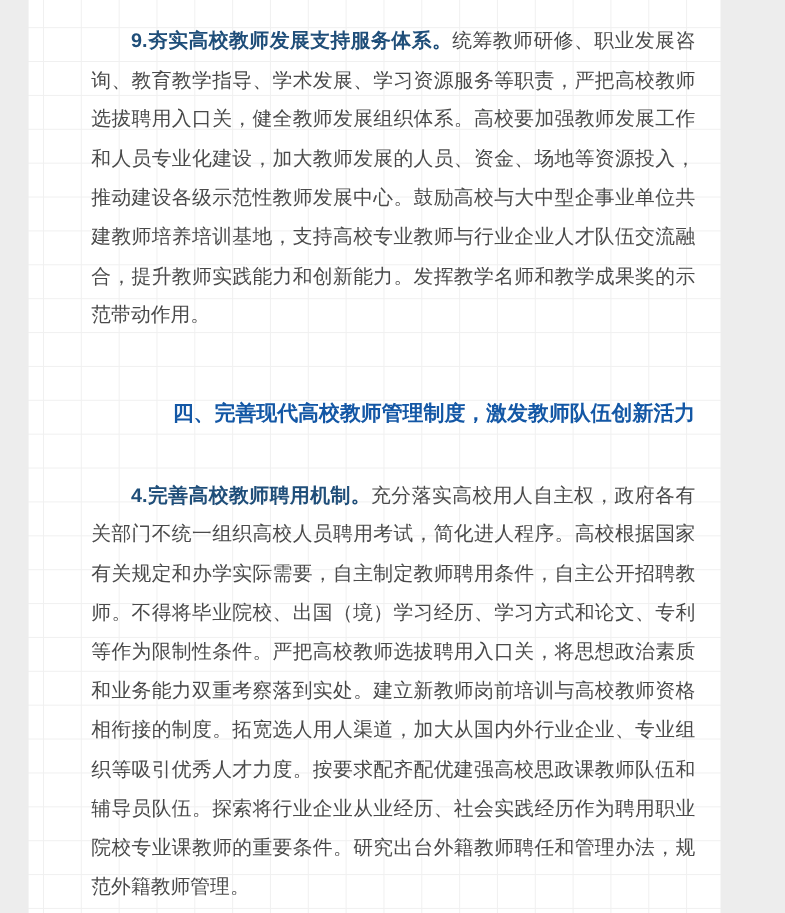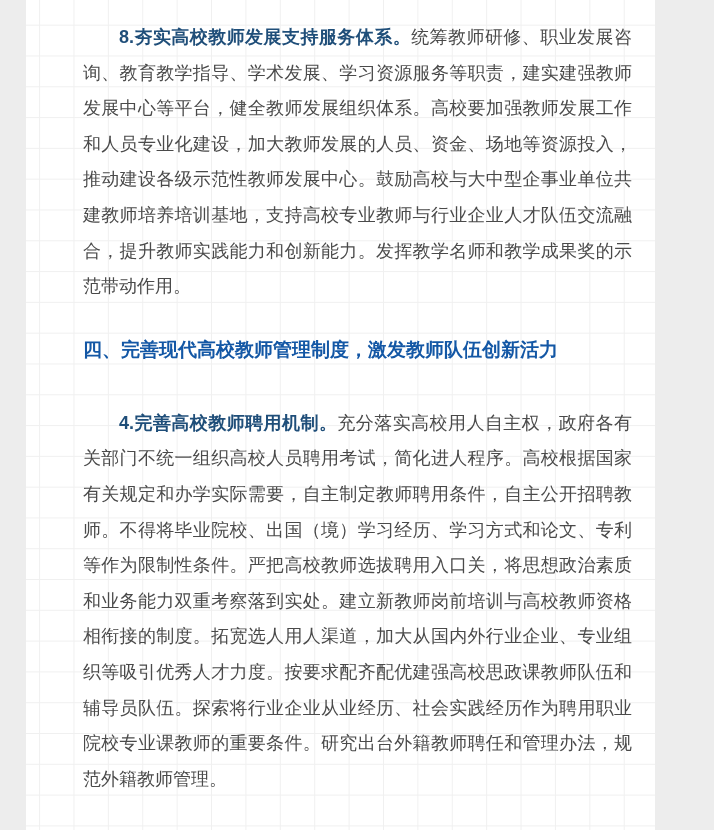--- a/index.html
+++ b/index.html
@@ -49,38 +49,38 @@
     text-indent: 2em;
     letter-spacing: 0;
   }
   .para-first { margin-top: 20px; }
   .para-second { margin-top: 38px; }
   .lead {
     font-weight: bold;
     color: var(--lead-color, #1f4e79);
   }
   .heading {
-    margin: 27px 0 0 0;
+    margin: 54px 0 0 0;
     font-size: 19px;
     line-height: 36px;
     font-weight: bold;
     color: var(--heading-color, #1357a5);
-    text-align: left;
+    text-align: right;
     letter-spacing: 0;
   }
 </style>
 </head>
 <body>
 
 <div class="page">
   <div class="band band-left"></div>
   <div class="band band-right"></div>
 
   <div class="content">
 
-    <p class="para para-first"><strong class="lead">8.夯实高校教师发展支持服务体系。</strong><span>统筹教师研修、职业发展咨询、教育教学指导、学术发展、学习资源服务等职责，建实建强教师发展中心等平台，健全教师发展组织体系。高校要加强教师发展工作和人员专业化建设，加大教师发展的人员、资金、场地等资源投入，推动建设各级示范性教师发展中心。鼓励高校与大中型企事业单位共建教师培养培训基地，支持高校专业教师与行业企业人才队伍交流融合，提升教师实践能力和创新能力。发挥教学名师和教学成果奖的示范带动作用。</span></p>
+    <p class="para para-first"><strong class="lead">9.夯实高校教师发展支持服务体系。</strong><span>统筹教师研修、职业发展咨询、教育教学指导、学术发展、学习资源服务等职责，严把高校教师选拔聘用入口关，健全教师发展组织体系。高校要加强教师发展工作和人员专业化建设，加大教师发展的人员、资金、场地等资源投入，推动建设各级示范性教师发展中心。鼓励高校与大中型企事业单位共建教师培养培训基地，支持高校专业教师与行业企业人才队伍交流融合，提升教师实践能力和创新能力。发挥教学名师和教学成果奖的示范带动作用。</span></p>
 
     <h2 class="heading">四、完善现代高校教师管理制度，激发教师队伍创新活力</h2>
 
     <p class="para para-second"><strong class="lead">4.完善高校教师聘用机制。</strong><span>充分落实高校用人自主权，政府各有关部门不统一组织高校人员聘用考试，简化进人程序。高校根据国家有关规定和办学实际需要，自主制定教师聘用条件，自主公开招聘教师。不得将毕业院校、出国（境）学习经历、学习方式和论文、专利等作为限制性条件。严把高校教师选拔聘用入口关，将思想政治素质和业务能力双重考察落到实处。建立新教师岗前培训与高校教师资格相衔接的制度。拓宽选人用人渠道，加大从国内外行业企业、专业组织等吸引优秀人才力度。按要求配齐配优建强高校思政课教师队伍和辅导员队伍。探索将行业企业从业经历、社会实践经历作为聘用职业院校专业课教师的重要条件。研究出台外籍教师聘任和管理办法，规范外籍教师管理。</span></p>
 
   </div>
 </div>
 
 </body></html>

